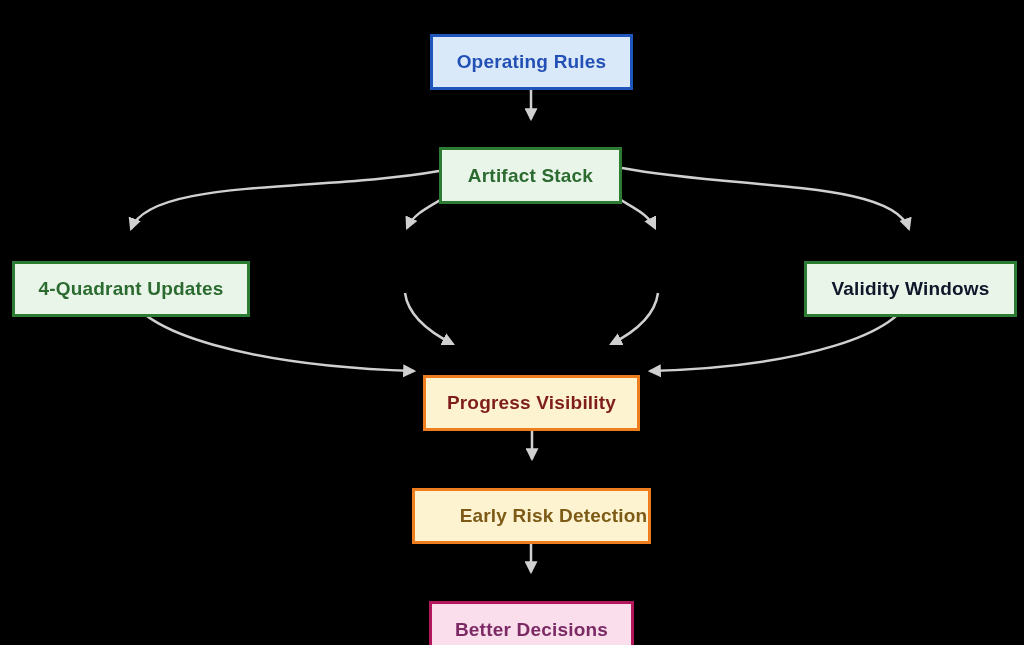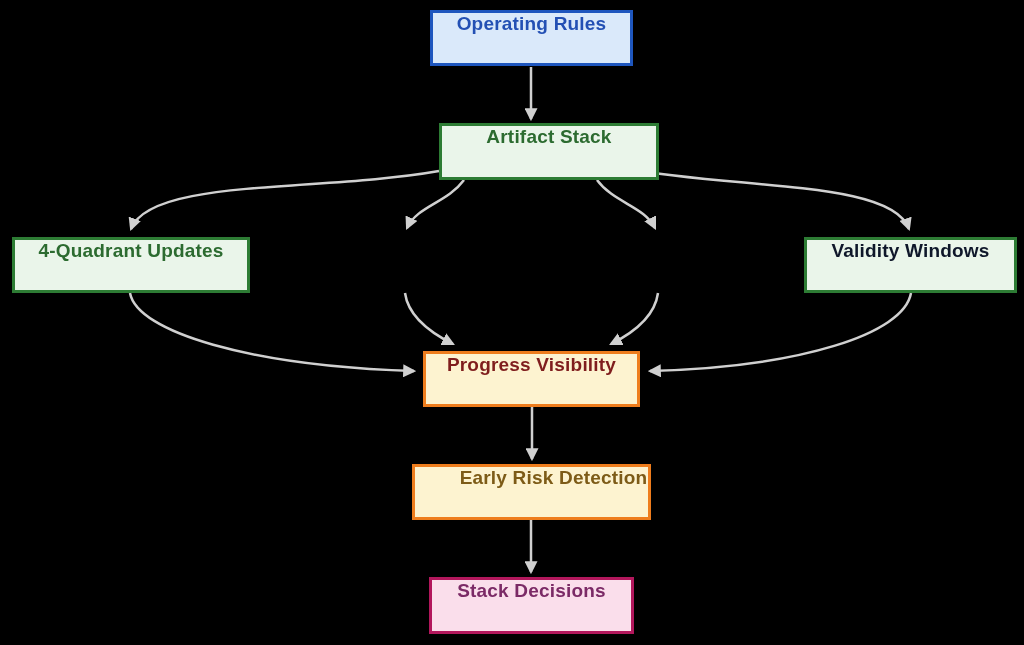--- a/index.html
+++ b/index.html
@@ -23,31 +23,32 @@
     height: 645px;
   }
   .edge {
     fill: none;
     stroke-width: 2.5px;
   }
   .node {
     position: absolute;
     box-sizing: border-box;
     display: flex;
-    align-items: flex-start;
+    align-items: center;
     justify-content: center;
     border: 3px solid;
     font-size: 19px;
     font-weight: 600;
     letter-spacing: 0.2px;
     white-space: nowrap;
+    margin-top: 24px;
   }
   
   #n-operating   { left: 430px; top:  10px; width: 203px; height: 56px; }
-  #n-artifact    { left: 439px; top: 123px; width: 220px; height: 57px; }
+  #n-artifact    { left: 439px; top: 123px; width: 183px; height: 57px; }
   #n-quadrant    { left:   12px; top: 237px; width: 238px; height: 56px; }
   #n-assumption  { left: 301px; top: 237px; width: 208px; height: 56px; }
   #n-decision    { left: 565px; top: 237px; width: 183px; height: 56px; }
   #n-validity    { left: 804px; top: 237px; width: 213px; height: 56px; }
   #n-progress    { left: 423px; top: 351px; width: 217px; height: 56px; }
   #n-early       { left: 412px; top: 464px; width: 239px; height: 56px; padding-left: 44px; }
   #n-better      { left: 429px; top: 577px; width: 205px; height: 57px; }
 </style>
 </head>
 <body style="background: rgb(0, 0, 0);">
@@ -93,16 +94,16 @@
 
   <div class="node" id="n-progress" style="background: rgb(253, 243, 208); border-color: rgb(238, 125, 29); color: #7f1d1d;">
     <span>Progress Visibility</span>
   </div>
 
   <div class="node" id="n-early" style="background: rgb(253, 243, 208); border-color: rgb(238, 125, 29); color: rgb(125, 91, 23);">
     <span>Early Risk Detection</span>
   </div>
 
   <div class="node" id="n-better" style="background: rgb(250, 222, 235); border-color: rgb(178, 23, 92); color: rgb(123, 42, 102);">
-    <span>Stack Decisions</span>
+    <span>Better Decisions</span>
   </div>
 
 </div>
 
 </body></html>

